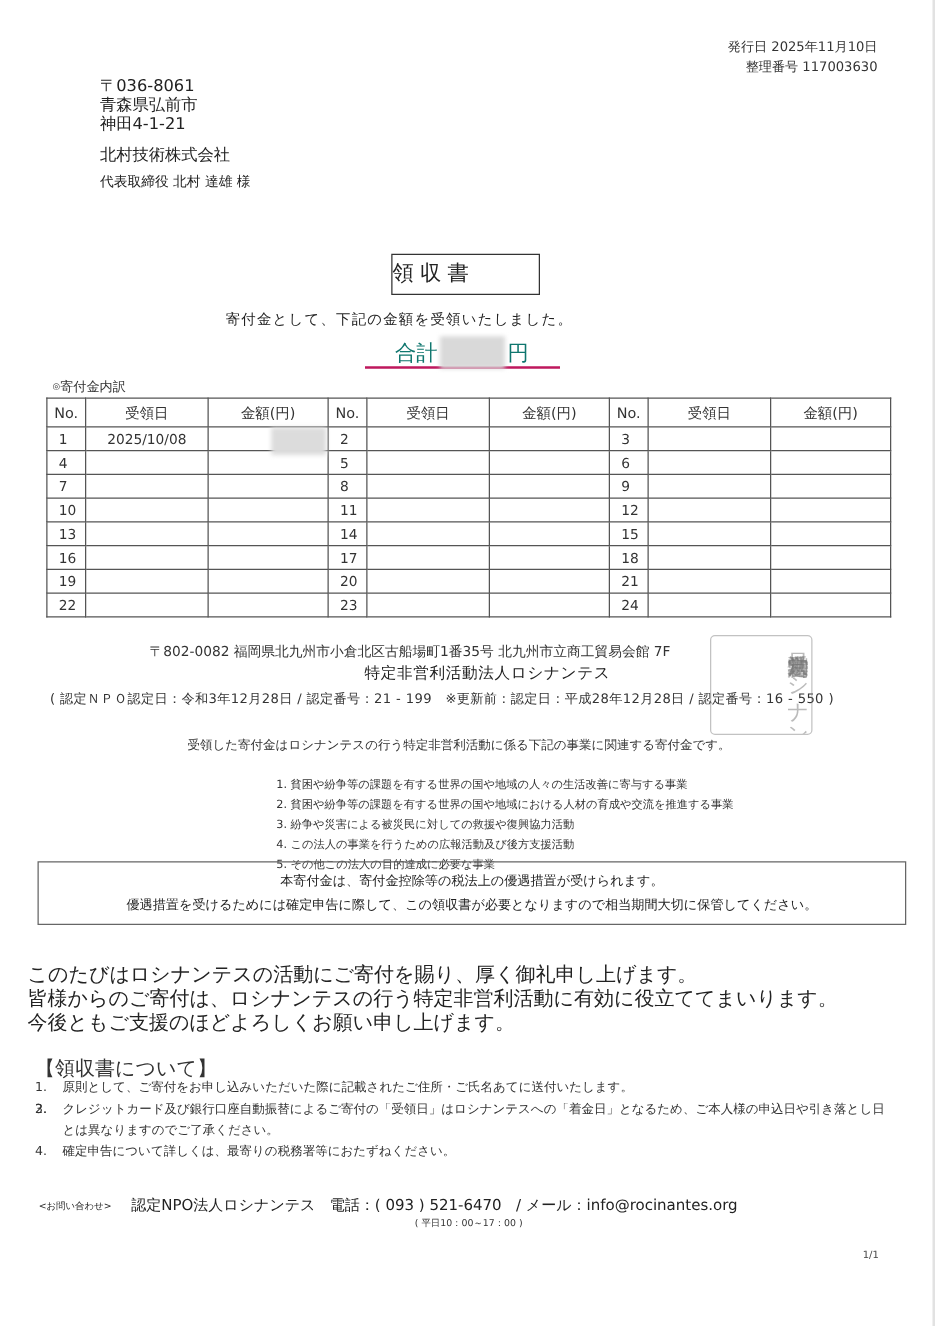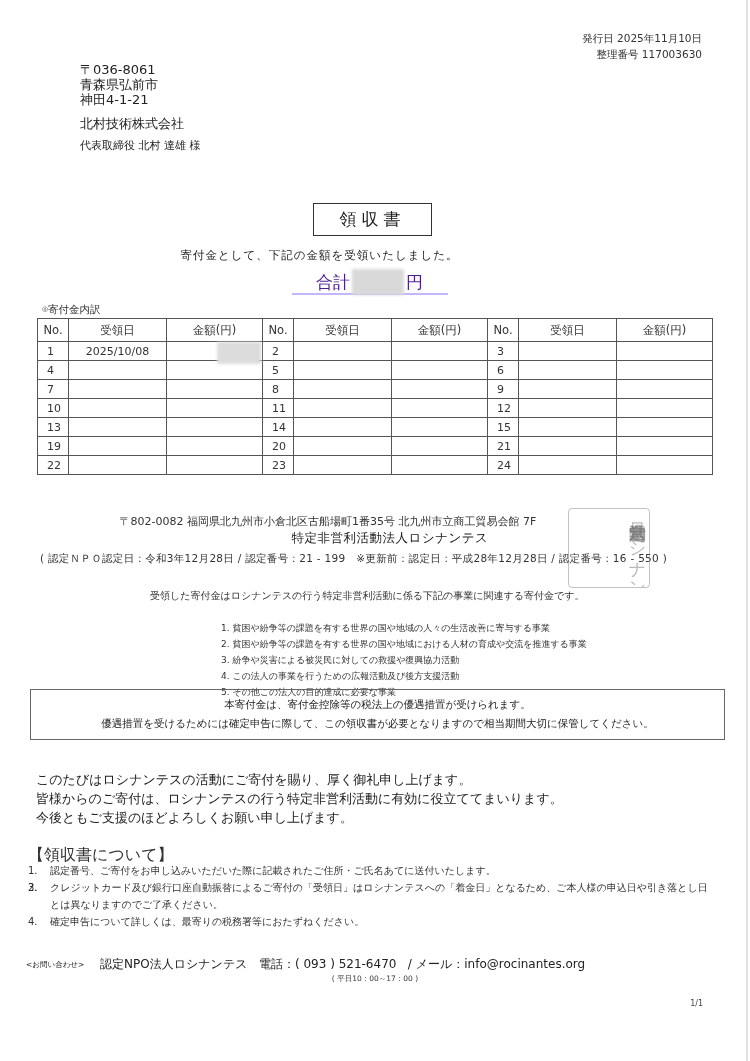--- a/index.html
+++ b/index.html
@@ -8,23 +8,23 @@
     background: #ffffff; color: #222;
     font-family: "DejaVu Sans", "Liberation Sans", sans-serif;
   }
   .page-edge { position: absolute; left: 746px; top: 0; width: 2px; height: 1061px; background: #e2e2e2; }
   .abs { position: absolute; white-space: nowrap; }
   .issue { right: 48px; top: 30px; font-size: 10.5px; text-align: right; line-height: 16px; color: #333; }
   .addr { left: 80px; top: 62px; font-size: 13px; line-height: 15px; color: #222; }
   .company { left: 80px; top: 115px; font-size: 13px; color: #222; }
   .rep { left: 80px; top: 138px; font-size: 11px; color: #222; }
   .title-box { left: 313px; top: 203px; width: 119px; height: 33px; border: 1.5px solid #333; box-sizing: border-box;
-    font-size: 17px; letter-spacing: 5px; text-align: center; line-height: 30px; color: #222; }
+    font-size: 17px; letter-spacing: 5px; line-height: 30px; color: #222; }
   .received { left: 0; width: 639px; top: 248px; text-align: center; font-size: 11.5px; letter-spacing: 1px; color: #222; }
-  .total { left: 292px; top: 269px; width: 156px; height: 24px; border-bottom: 2px solid #c4b5fd; font-size: 17px; color: #4c1d95; }
+  .total { left: 292px; top: 269px; width: 156px; height: 24px; border-bottom: 2px solid #be185d; font-size: 17px; color: #0f766e; }
   .total .lbl { position: absolute; left: 24px; top: 2px; }
   .total .blur { position: absolute; left: 60px; top: 0; width: 52px; height: 26px; background: #d9d9d9; filter: blur(1.5px); }
   .total .yen { position: absolute; left: 114px; top: 2px; }
   .breakdown-label { left: 42px; top: 303px; font-size: 10.5px; color: #333; }
   .breakdown-label .dot { font-size: 7px; vertical-align: 2px; }
   table.don { position: absolute; left: 37px; top: 318px; border-collapse: collapse; font-size: 11px; color: #333; }
   table.don th, table.don td { border: 1px solid #555; padding: 0; height: 18px; text-align: center; font-weight: normal; }
   table.don th { height: 22px; font-size: 11.5px; }
   table.don th.no, table.don td.no { width: 30px; }
   table.don td.no { text-align: left; padding-left: 9px; box-sizing: border-box; }
@@ -35,26 +35,26 @@
   .org-addr { left: 0; width: 596px; top: 514px; text-align: center; font-size: 11px; color: #333; padding-left: 60px; box-sizing: border-box; }
   .org-name { left: 0; width: 750px; top: 530px; text-align: center; font-size: 12.5px; color: #222; padding-left: 30px; box-sizing: border-box; letter-spacing: 0.5px; }
   .cert { left: 40px; top: 552px; font-size: 10.5px; color: #333; letter-spacing: 0.3px; }
   .stamp { left: 568px; top: 508px; width: 82px; height: 80px; border: 1.5px solid rgba(120,120,120,0.45); border-radius: 4px;
     color: rgba(120,120,120,0.5); font-size: 17px; line-height: 19px; writing-mode: vertical-rl; text-align: center; padding: 2px; box-sizing: border-box; overflow: hidden; }
   .purpose-intro { left: 150px; top: 589px; font-size: 10px; color: #333; }
   .purpose-list { left: 205px; top: 604px; font-size: 9px; line-height: 16px; color: #333; margin: 16px; padding: 0; list-style: none; }
   .tax-box { left: 30px; top: 689px; width: 695px; height: 51px; border: 1px solid #666; box-sizing: border-box; }
   .tax-box .l1 { position: absolute; left: 0; width: 100%; top: 8px; text-align: center; font-size: 10.5px; color: #222; }
   .tax-box .l2 { position: absolute; left: 0; width: 100%; top: 27px; text-align: center; font-size: 10.5px; color: #222; }
-  .thanks { left: 36px; top: 770px; font-size: 13px; line-height: 19px; color: #222; }
+  .thanks { left: 22px; top: 770px; font-size: 16px; line-height: 19px; color: #222; }
   .notes-title { left: 28px; top: 845px; font-size: 16px; color: #333; }
   .notes { left: 28px; top: 862px; font-size: 10px; line-height: 17px; color: #333; margin: 0; padding: 0; list-style: none; }
   .notes li { position: relative; padding-left: 22px; }
   .notes .num { position: absolute; left: 0; }
-  .contact { left: 0; width: 595px; top: 956px; text-align: left; font-size: 12px; color: #222; padding-left: 26px; box-sizing: border-box; }
+  .contact { left: 0; width: 595px; top: 956px; text-align: center; font-size: 12px; color: #222; padding-left: 26px; box-sizing: border-box; }
   .contact .small { font-size: 7.5px; vertical-align: 1px; margin-right: 12px; }
   .hours { left: 0; width: 750px; top: 974px; text-align: center; font-size: 7.5px; color: #333; box-sizing: border-box; }
   .pager { right: 47px; top: 999px; font-size: 8px; color: #444; }
 </style>
 </head>
 <body>
 
 <div class="page-edge"></div>
 
 <div class="abs issue">
@@ -149,20 +149,31 @@
         <td class="date"></td>
         <td class="amt"></td>
         <td class="no no2">14</td>
         <td class="date"></td>
         <td class="amt"></td>
         <td class="no no2">15</td>
         <td class="date"></td>
         <td class="amt"></td>
       </tr>
       <tr>
+        <td class="no">16</td>
+        <td class="date"></td>
+        <td class="amt"></td>
+        <td class="no no2">17</td>
+        <td class="date"></td>
+        <td class="amt"></td>
+        <td class="no no2">18</td>
+        <td class="date"></td>
+        <td class="amt"></td>
+      </tr>
+      <tr>
         <td class="no">19</td>
         <td class="date"></td>
         <td class="amt"></td>
         <td class="no no2">20</td>
         <td class="date"></td>
         <td class="amt"></td>
         <td class="no no2">21</td>
         <td class="date"></td>
         <td class="amt"></td>
       </tr>
@@ -200,21 +211,21 @@
 </div>
 
 <div class="abs thanks">
   <div>このたびはロシナンテスの活動にご寄付を賜り、厚く御礼申し上げます。</div>
   <div>皆様からのご寄付は、ロシナンテスの行う特定非営利活動に有効に役立ててまいります。</div>
   <div>今後ともご支援のほどよろしくお願い申し上げます。</div>
 </div>
 
 <div class="abs notes-title">【領収書について】</div>
 <ul class="abs notes">
-  <li><span class="num">1.</span><span>認定番号、ご寄付をお申し込みいただいた際に記載されたご住所・ご氏名あてに送付いたします。</span></li>
+  <li><span class="num">1.</span><span>原則として、ご寄付をお申し込みいただいた際に記載されたご住所・ご氏名あてに送付いたします。</span></li>
   <li><span class="num">2.</span></li>
   <li style="white-space:normal;width:660px;"><span class="num">3.</span><span>クレジットカード及び銀行口座自動振替によるご寄付の「受領日」はロシナンテスへの「着金日」となるため、ご本人様の申込日や引き落とし日とは異なりますのでご了承ください。</span></li>
   <li><span class="num">4.</span><span>確定申告について詳しくは、最寄りの税務署等におたずねください。</span></li>
 </ul>
 
 <div class="abs contact">
   <span class="small">&lt;お問い合わせ&gt;</span>
   <span>認定NPO法人ロシナンテス</span>&nbsp;&nbsp;
   <span>電話：( 093 ) 521-6470</span>&nbsp;&nbsp;
   <span>/ メール：info@rocinantes.org</span>

